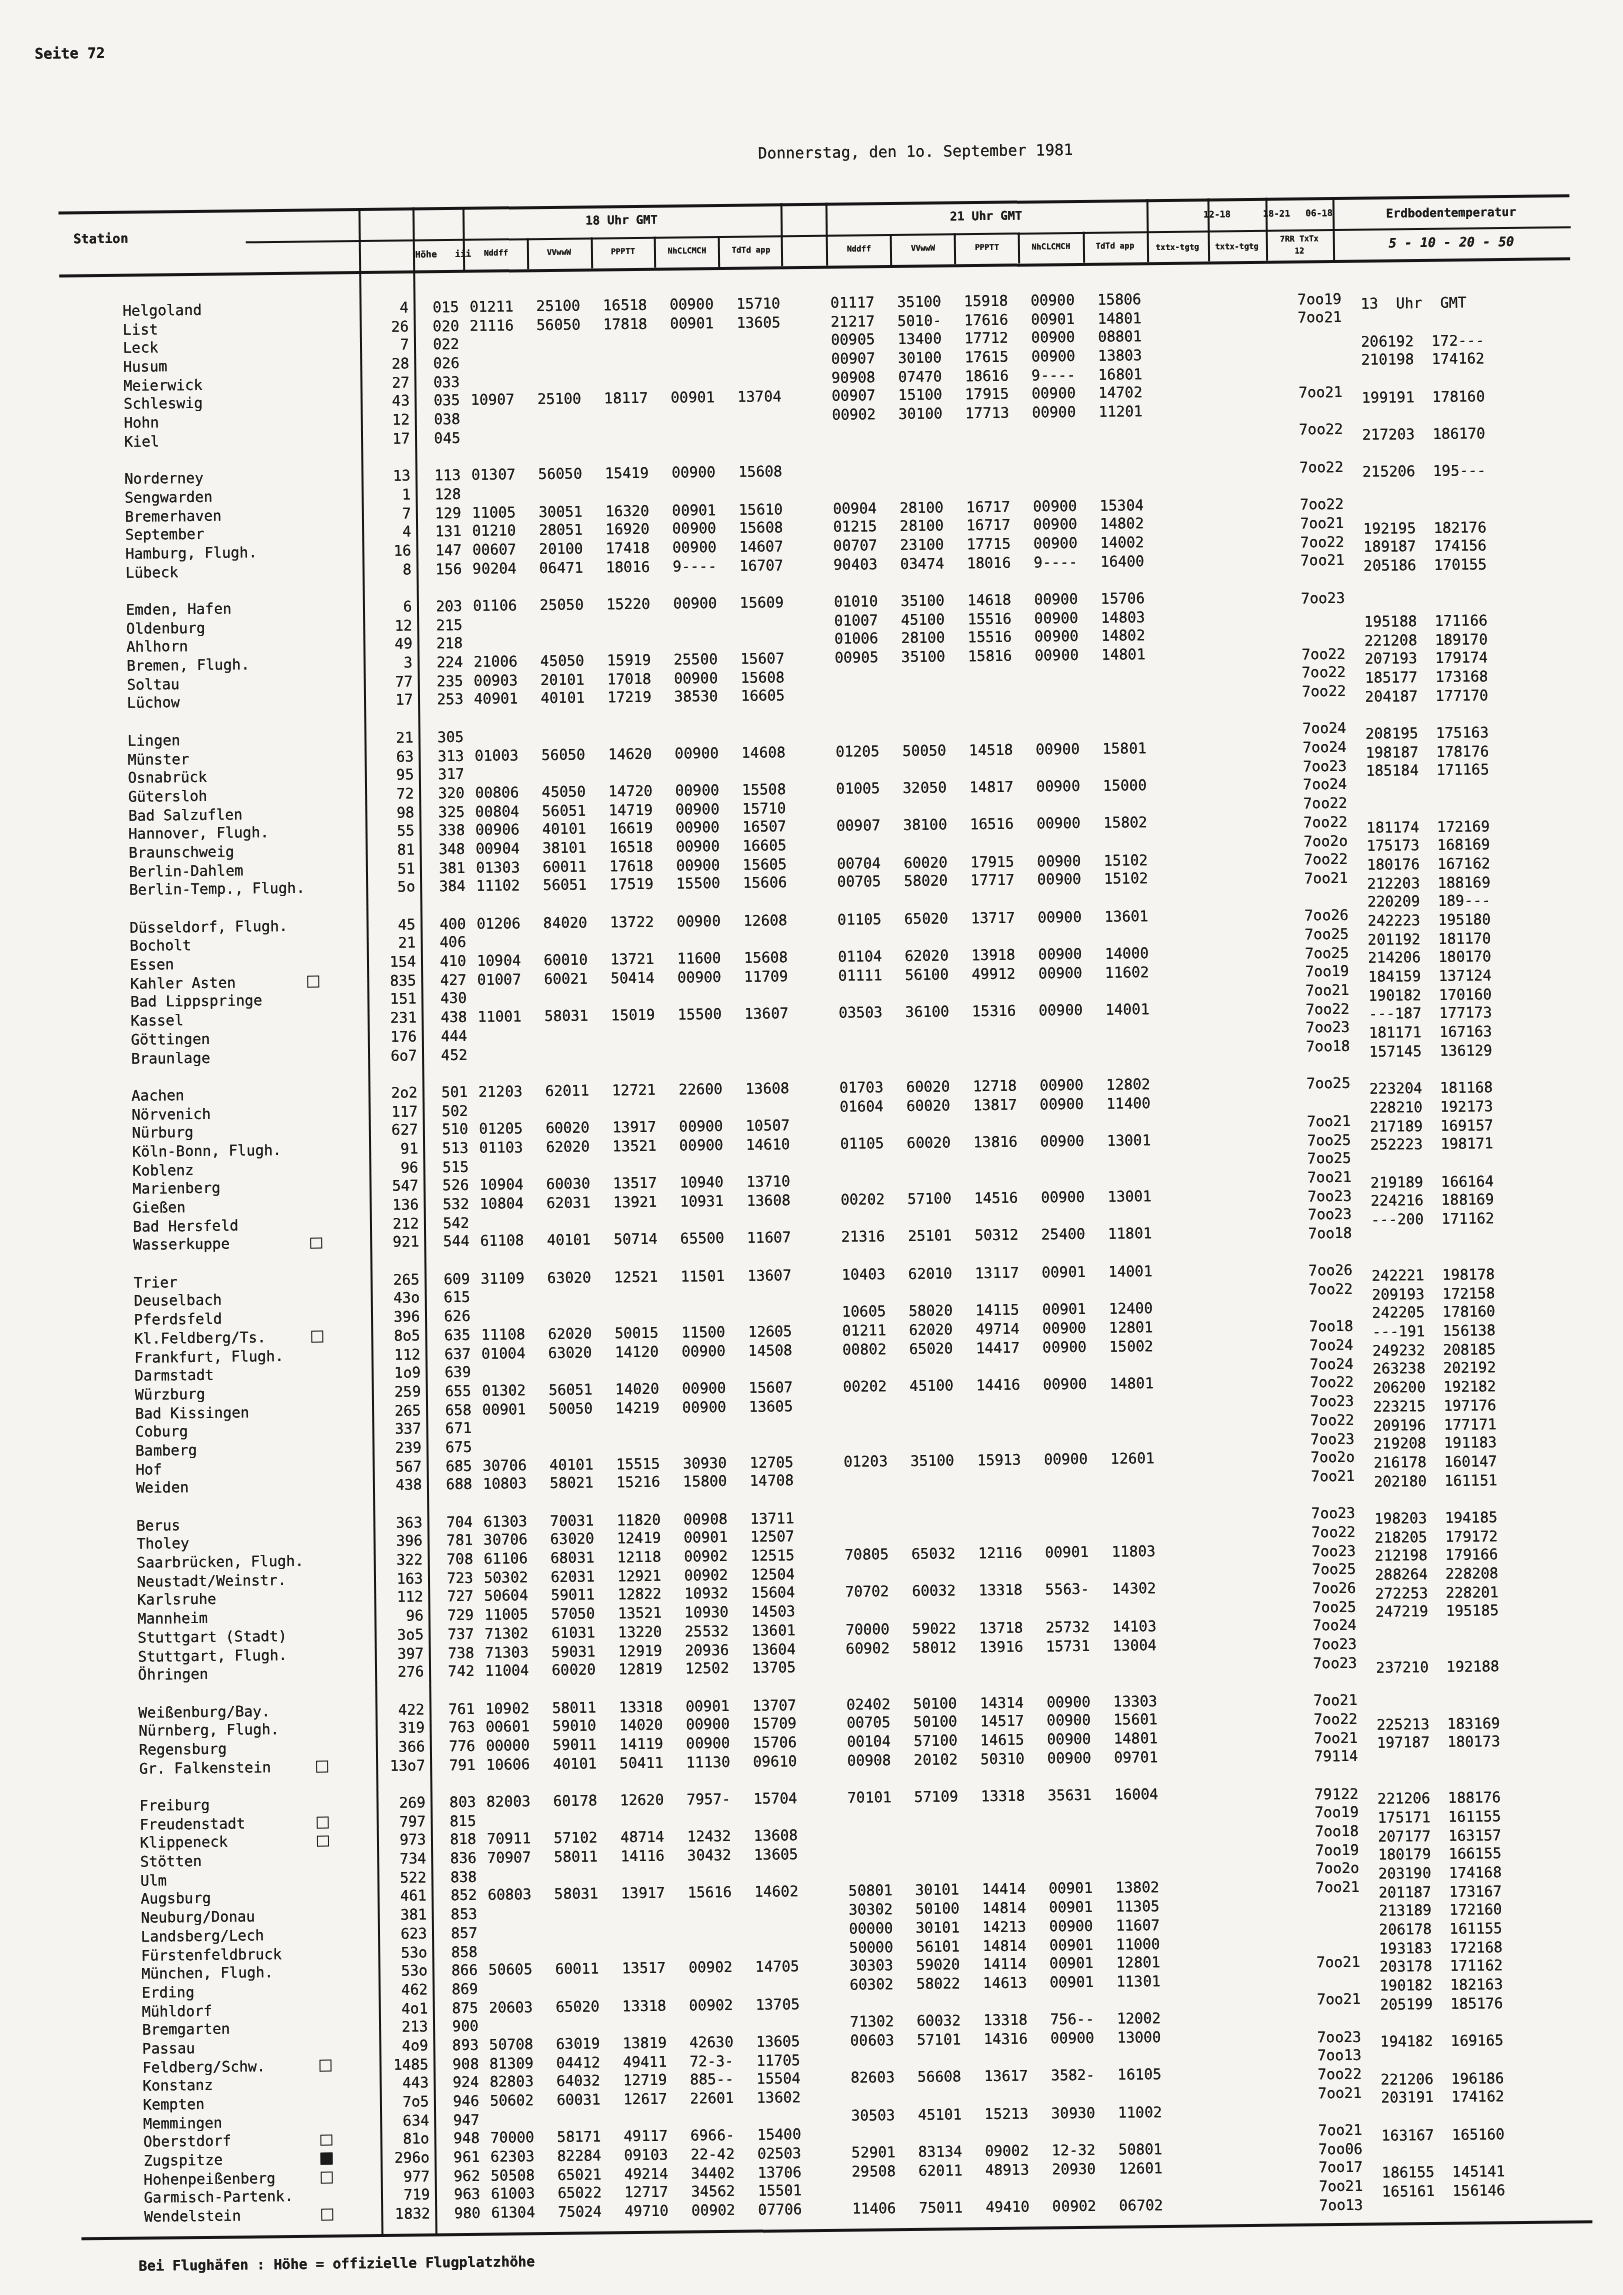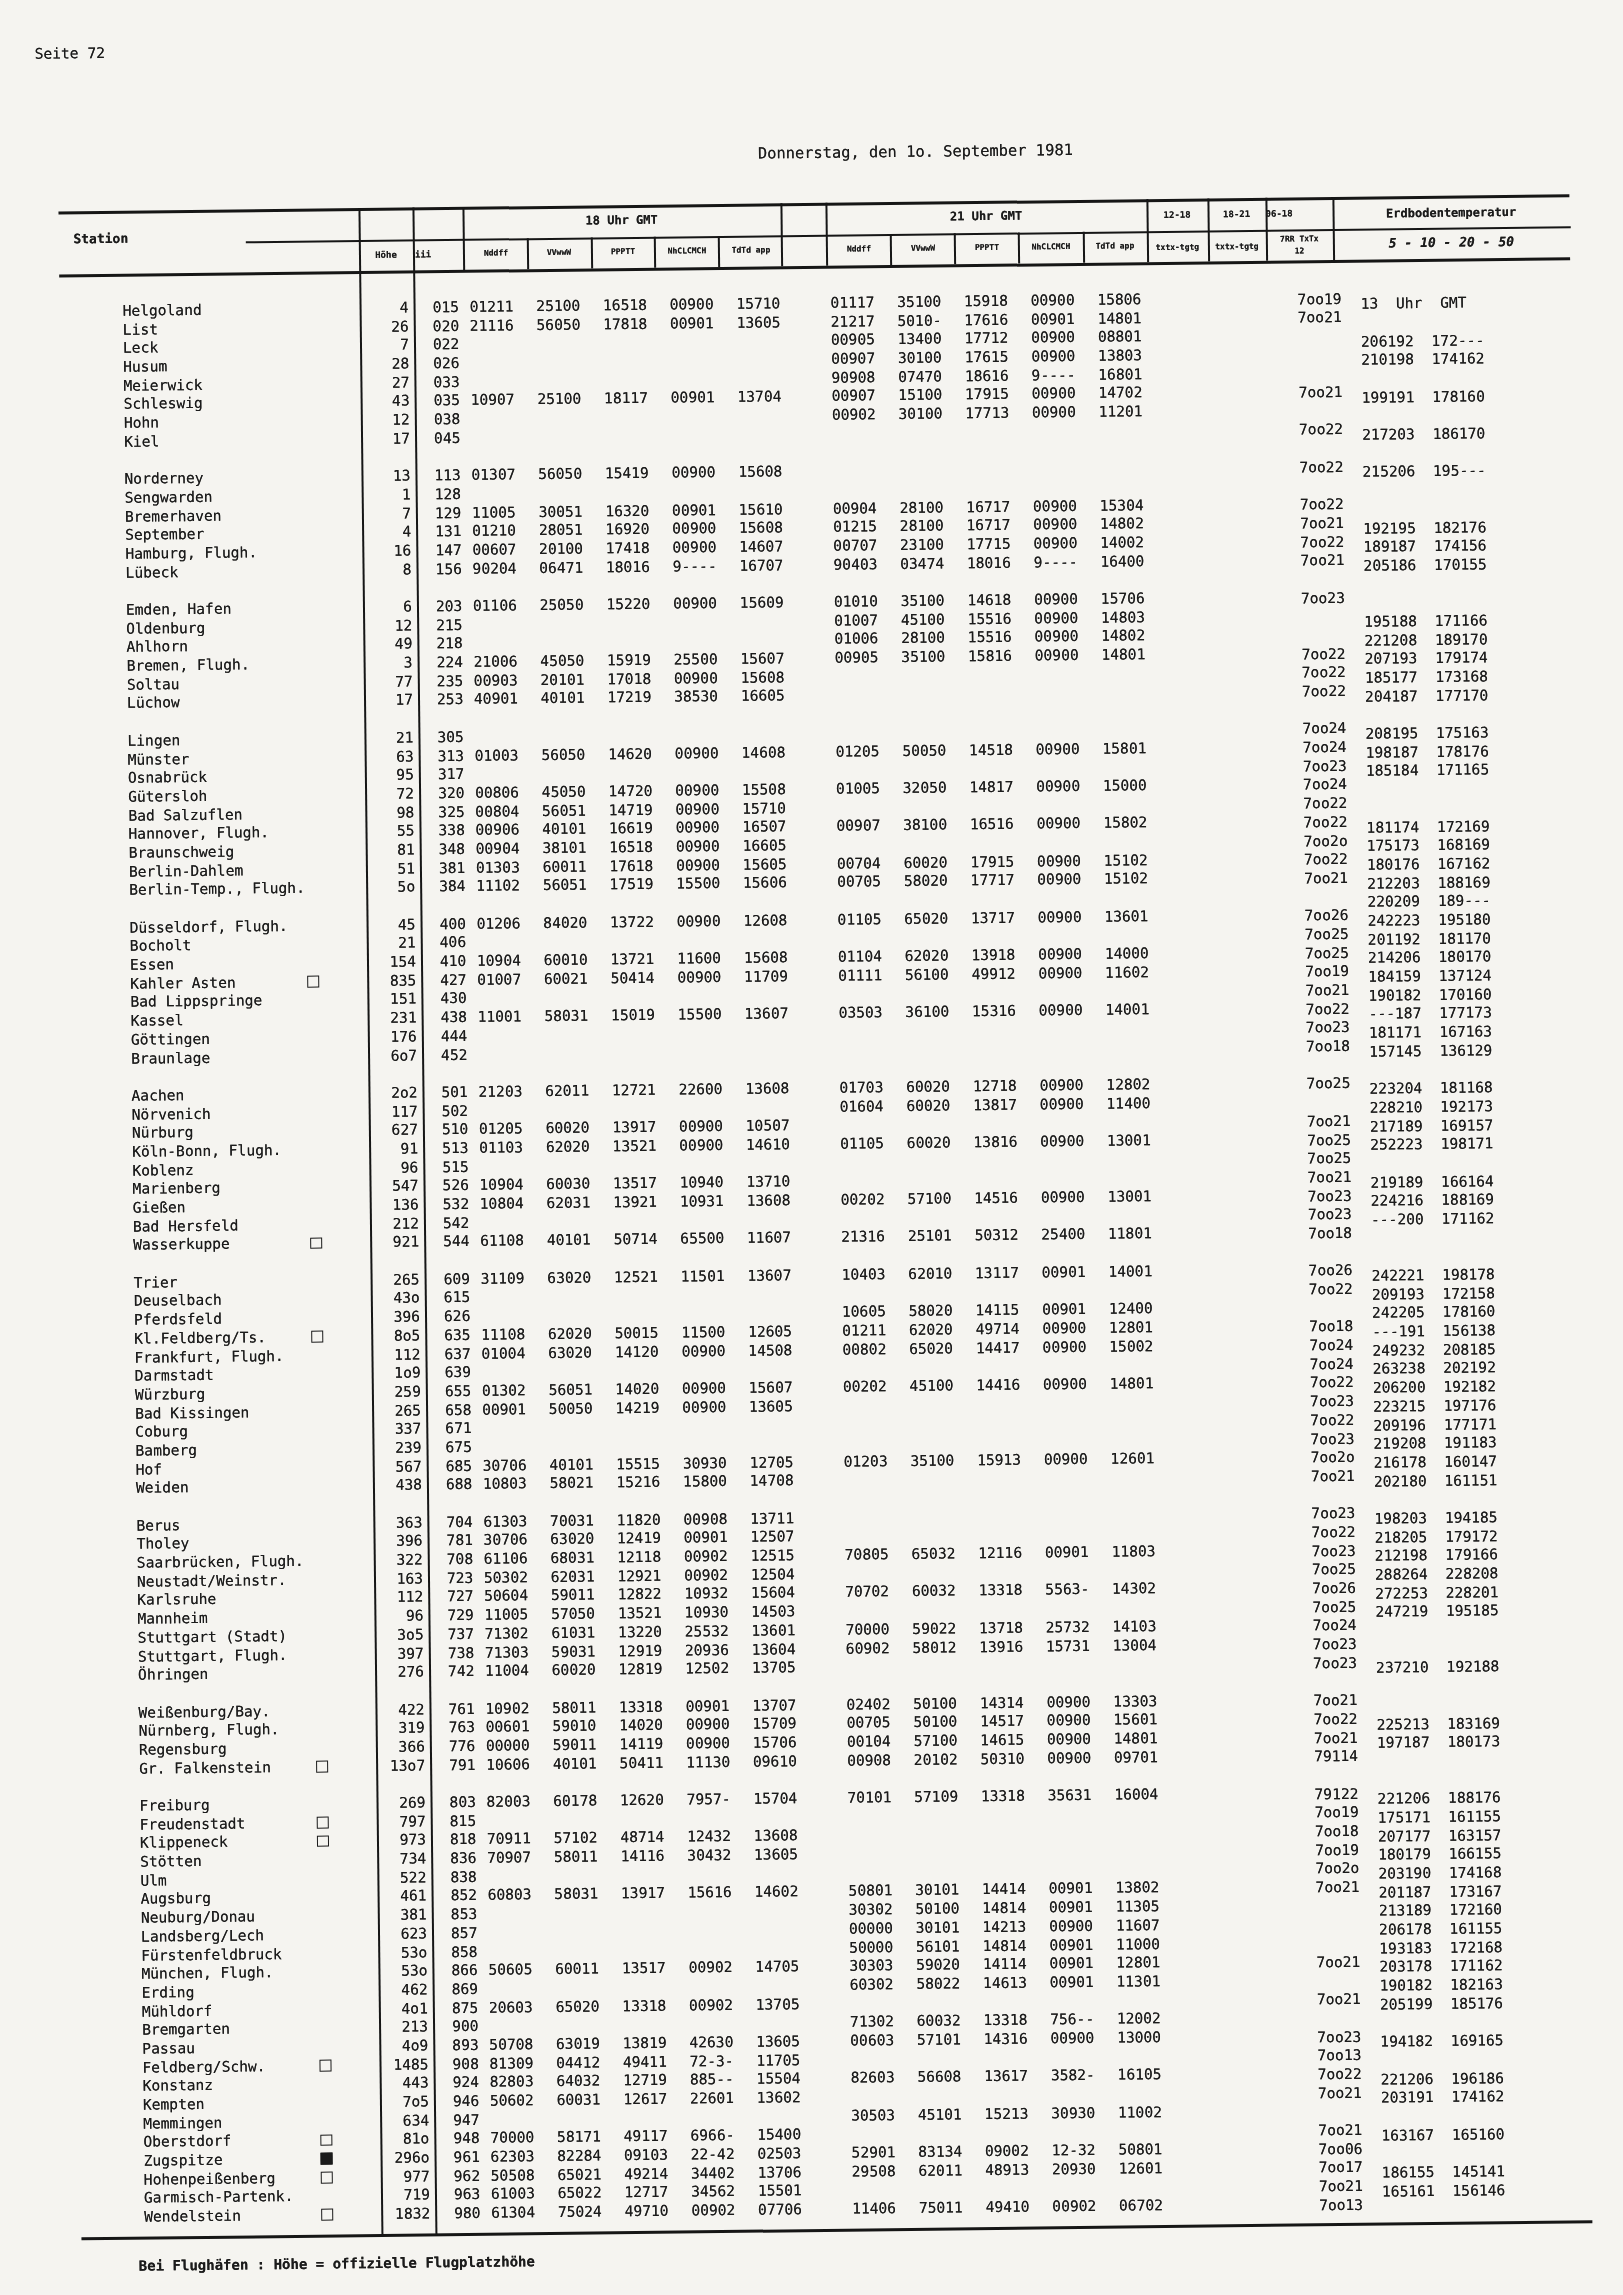--- a/index.html
+++ b/index.html
@@ -4,30 +4,30 @@
 <style>
   html,body{margin:0;padding:0;}
   body{
     width:1623px;height:2295px;position:relative;overflow:hidden;
     background:#f5f4f0;
     font-family:"DejaVu Sans Mono", monospace;
     color:#1b1b1b;
   }
   #scan{position:absolute;inset:0;transform:rotate(-0.65deg);transform-origin:812px 1136px;}
   .ink{text-shadow:0 0 0.5px rgba(25,25,25,0.8);}
-  #page-label{position:absolute;left:47px;top:36px;font-size:14.6px;font-weight:normal;}
+  #page-label{position:absolute;left:47px;top:36px;font-size:14.6px;font-weight:bold;}
   #date-line{position:absolute;left:769px;top:144px;font-size:15.4px;}
   
   #tbl{position:absolute;left:69px;top:203px;width:1511px;}
   .hline{position:absolute;background:#161616;height:1.6px;left:0;width:1511px;}
   .hline.thick{height:3.2px;}
   .vline{position:absolute;background:#161616;width:1.6px;}
   .hcell{position:absolute;white-space:nowrap;}
   .lbl-big{font-size:12px;font-weight:bold;}
-  .lbl-sm{font-size:9px;font-weight:bold;}
+  .lbl-sm{font-size:9px;font-weight:bold;padding-left:40px;}
   .lbl-xs{font-size:8px;font-weight:bold;}
   .italic{font-style:italic;}
   
   #rows{position:absolute;left:0;top:91px;width:1511px;}
   .trow{position:relative;height:18.7px;line-height:18.7px;white-space:nowrap;}
   .trow span{position:absolute;display:block;white-space:nowrap;}
   .st{left:63px;font-size:14.6px;}
   .mk{left:240px;top:3.2px;width:9.7px;height:9.7px;border:1.6px solid #1b1b1b;background:transparent;}
   .mk.fill{background:#1b1b1b;}
   .hh{left:302px;width:47px;text-align:right;font-size:14.6px;}

